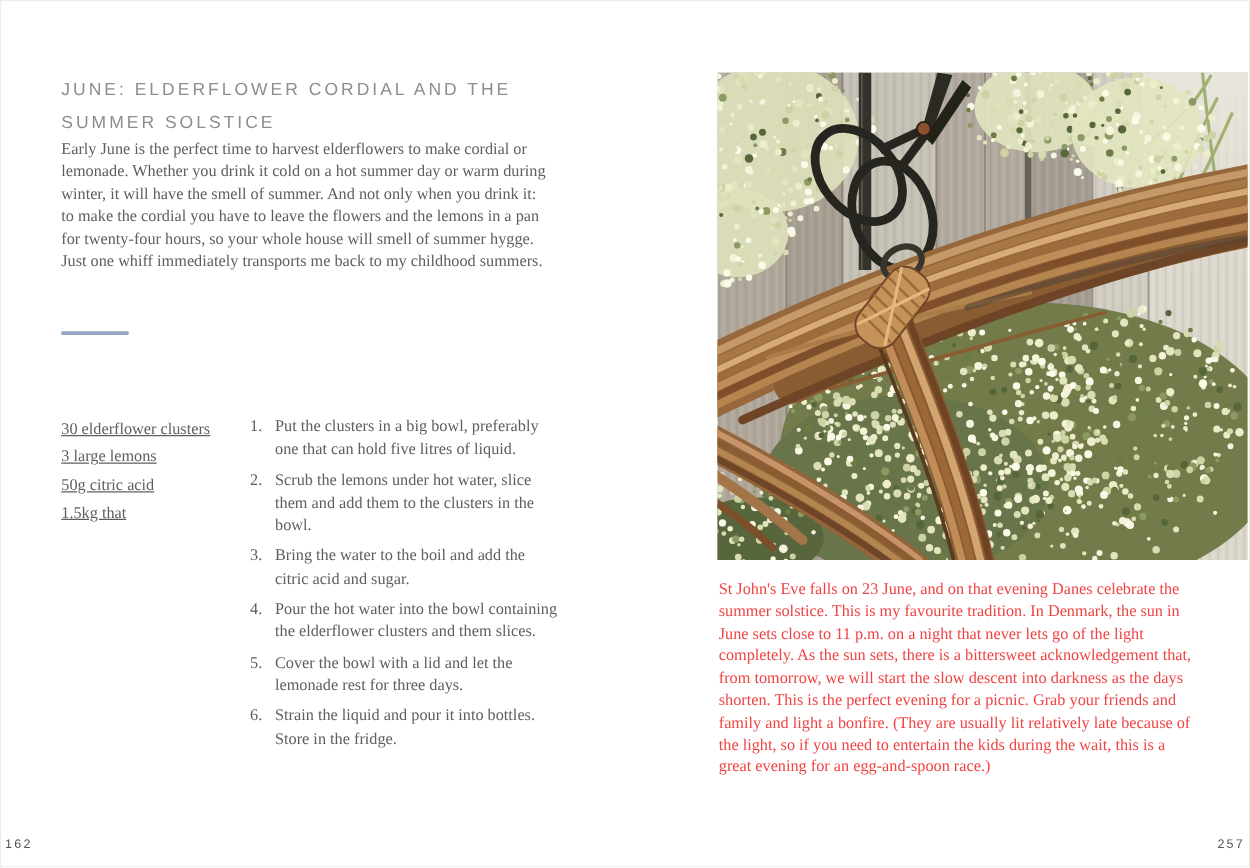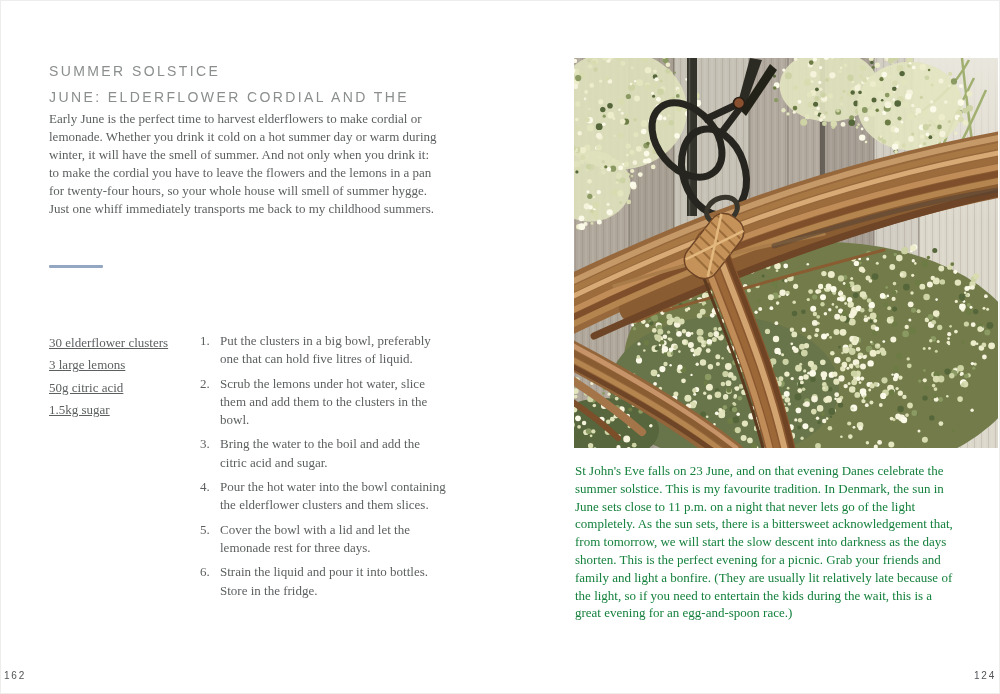--- a/index.html
+++ b/index.html
@@ -13,52 +13,52 @@
     font-family:"Liberation Sans", sans-serif;font-weight:300;
     font-size:14px;letter-spacing:2.4px;line-height:26px;color:#8b8e8e;
   }
   .body-text{font-size:13px;line-height:18px;color:#5c5f60;}
   .divider{width:54px;height:3px;background:#93a7c3;border-radius:1px;}
   .recipe-heading{font-size:13.5px;font-weight:bold;color:#53565a;}
   .ingredients div{font-size:13px;line-height:22.3px;color:#5c5f60;}
   ol.steps{list-style:none;margin:0;padding:0;}
   ol.steps li{display:flex;margin-bottom:6px;font-size:13px;line-height:18.3px;color:#5c5f60;}
   ol.steps .num{flex:none;width:13px;margin-right:7px;}
-  .para-right{font-size:13px;line-height:17.8px;color:#15803d;}
+  .para-right{font-size:13px;line-height:17.8px;color:#ef4444;}
   .page-num{
     font-family:"Liberation Sans", sans-serif;font-weight:normal;
     font-size:10px;letter-spacing:1.8px;color:#525456;
   }
   #photo-svg{display:block;}
 </style>
 </head>
 <body>
 
 <div id="spread">
 
   <div class="abs title" style="left:48px;top:57px;width:430px;">
+    <div>JUNE: ELDERFLOWER CORDIAL AND THE</div>
     <div>SUMMER SOLSTICE</div>
-    <div>JUNE: ELDERFLOWER CORDIAL AND THE</div>
   </div>
 
   <div class="abs body-text" style="left:48px;top:109px;width:392px;">Early June is the perfect time to harvest elderflowers to make cordial or lemonade. Whether you drink it cold on a hot summer day or warm during winter, it will have the smell of summer. And not only when you drink it: to make the cordial you have to leave the flowers and the lemons in a pan for twenty-four hours, so your whole house will smell of summer hygge. Just one whiff immediately transports me back to my childhood summers.</div>
 
   <div class="abs divider" style="left:48px;top:264px;"></div>
 
 
   <div class="abs ingredients" style="left:48px;top:331px;width:170px;text-decoration:underline;">
 
       <div>30 elderflower clusters</div>
 
       <div>3 large lemons</div>
 
 
       <div>50g citric acid</div>
 
-      <div>1.5kg sugar</div>
+      <div>1.5kg that</div>
     </div>
 
   <ol class="abs steps" style="left:199px;top:331px;width:248px;">
 
       <li>
         <span class="num">1.</span>
         <span>Put the clusters in a big bowl, preferably one that can hold five litres of liquid.</span>
       </li>
 
       <li>
@@ -1577,15 +1577,15 @@
             <line x1="126" y1="158" x2="154" y2="216" stroke="#e2b87e" stroke-width="2.5"></line>
             <line x1="154" y1="158" x2="126" y2="216" stroke="#e2b87e" stroke-width="2.5"></line>
           </g>
         </g>
       </g>
     </svg>
   </div>
 
   <div class="abs para-right" style="left:574px;top:461px;width:380px;">St John's Eve falls on 23 June, and on that evening Danes celebrate the summer solstice. This is my favourite tradition. In Denmark, the sun in June sets close to 11 p.m. on a night that never lets go of the light completely. As the sun sets, there is a bittersweet acknowledgement that, from tomorrow, we will start the slow descent into darkness as the days shorten. This is the perfect evening for a picnic. Grab your friends and family and light a bonfire. (They are usually lit relatively late because of the light, so if you need to entertain the kids during the wait, this is a great evening for an egg-and-spoon race.)</div>
 
-  <div class="abs page-num" style="right:3px;top:669px;text-align:right;">124</div>
+  <div class="abs page-num" style="right:3px;top:669px;text-align:right;">257</div>
 
 </div>
 
 </body></html>

